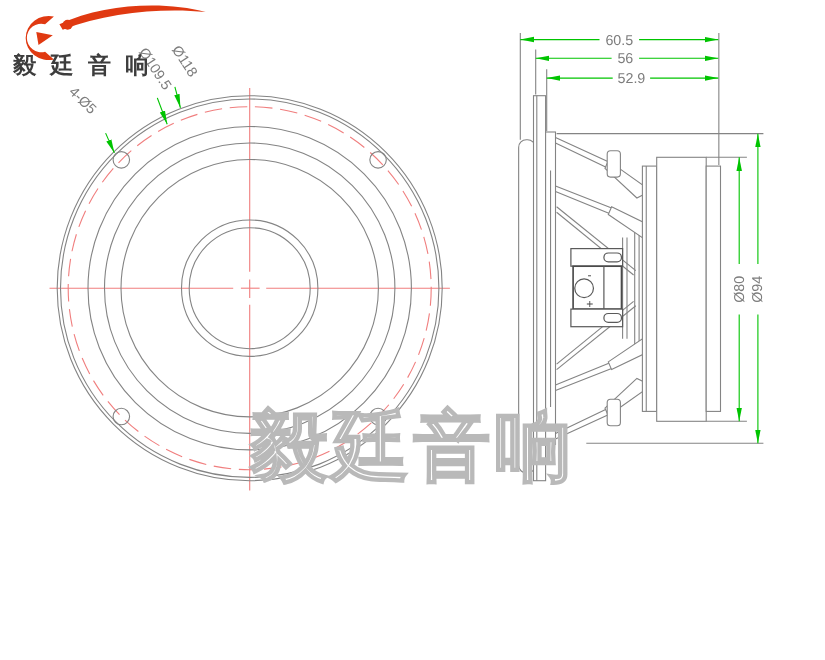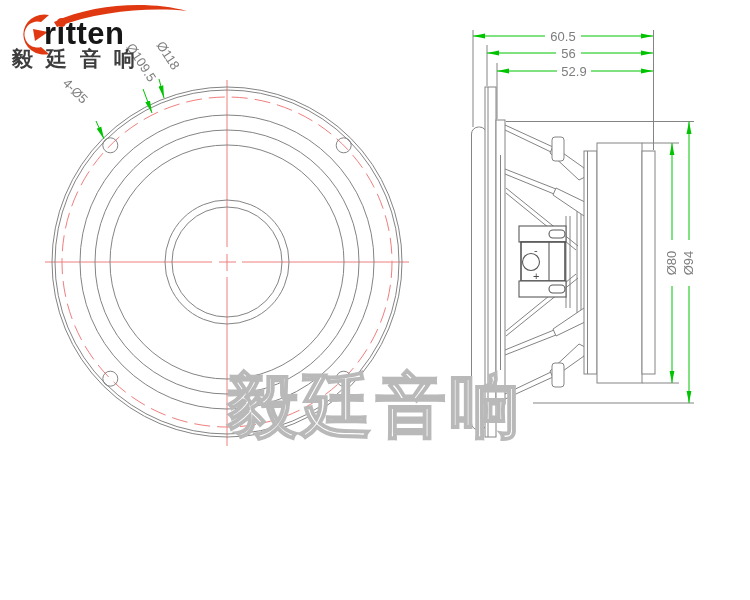--- a/index.html
+++ b/index.html
@@ -176,18 +176,17 @@
 
   <text class="wm" x="228" y="430">毅廷音响</text>
 </svg>
 
 <div class="logo">
   <svg width="210" height="84" viewBox="0 0 210 84">
     <path d="M54,22 C 95,3 150,1 187,11 C 150,7 98,11 57,27 Z" fill="#e03911"></path>
     <path d="M49,15 A21,20 0 1 0 49,54 L41,47 A13,13 0 1 1 41,22 Z" fill="#e03911"></path>
     <path d="M33,29 L48,32 L35,41 Z" fill="#e03911"></path>
   </svg>
-  <div class="brand">ritten</div>
   <div class="idot"></div>
   <div class="cn">毅廷音响</div>
 </div>
 
 </div>
 
 </body></html>

